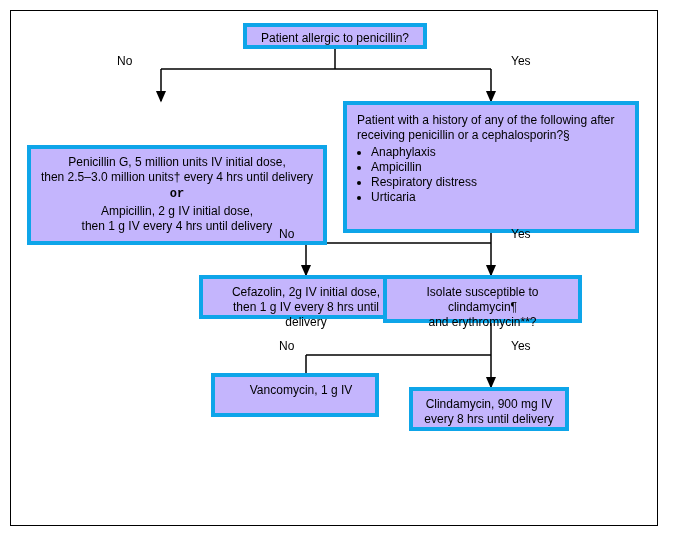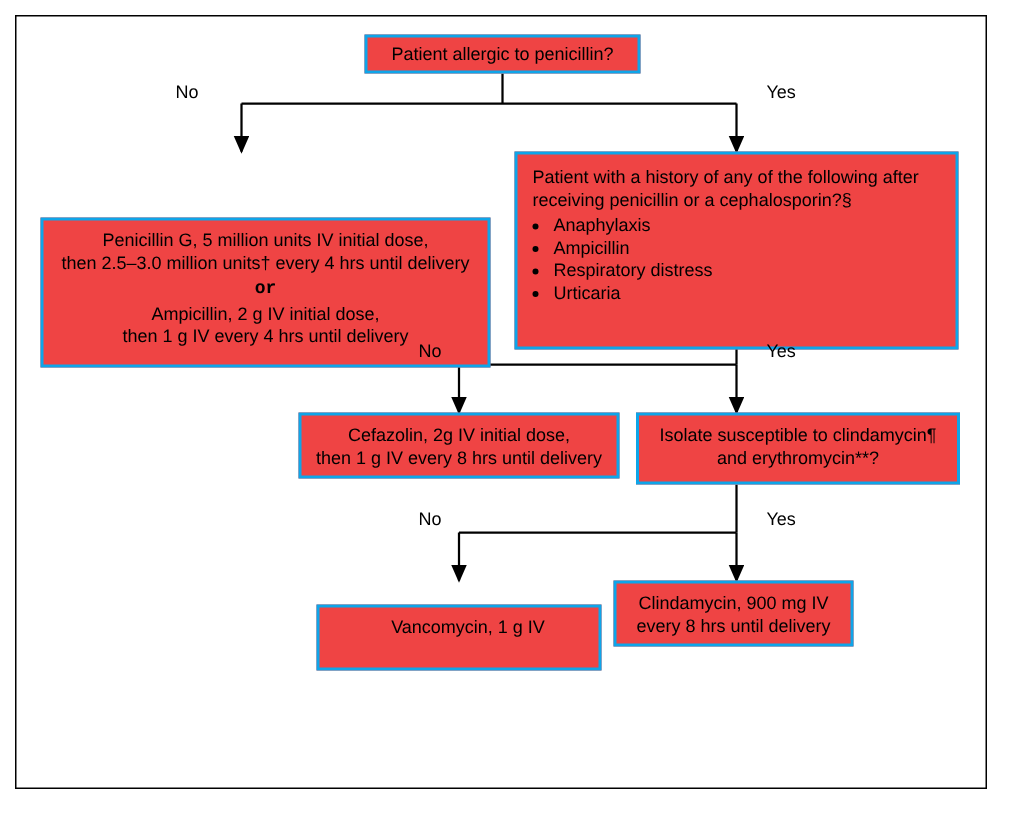--- a/index.html
+++ b/index.html
@@ -15,22 +15,22 @@
     position: absolute;
     left: 10px;
     top: 10px;
     width: 648px;
     height: 516px;
     border: 1px solid #000;
     box-sizing: border-box;
   }
   .node {
     position: absolute;
-    border: 2px solid #0ea5e9;
-    background: #ef4444;
+    border: 4px solid #0ea5e9;
+    background: #c4b5fd;
     box-sizing: border-box;
     padding: 6px 8px;
     font-size: 12px;
     line-height: 1.25;
     text-align: center;
   }
   .node ul {
     text-align: left;
     margin: 2px 0 0 0;
     padding: 0 0 0 14px;
@@ -108,29 +108,29 @@
   </div>
 
   <div class="label" style="left:268px; top:216px;">No</div>
   <div class="label" style="left:500px; top:216px;">Yes</div>
 
   <div class="node" style="left:188px; top:264px; width:214px; height:44px;">
     <div>Cefazolin, 2g IV initial dose,</div>
     <div>then 1 g IV every 8 hrs until delivery</div>
   </div>
 
-  <div class="node" style="left:372px; top:264px; width:216px; height:48px;margin-left:41px;">
+  <div class="node" style="left:372px; top:264px; width:199px; height:48px;">
     <div>Isolate susceptible to clindamycin¶</div>
     <div>and erythromycin**?</div>
   </div>
 
   <div class="label" style="left:268px; top:328px;">No</div>
   <div class="label" style="left:500px; top:328px;">Yes</div>
 
-  <div class="node" style="left:200px; top:392px; width:190px; height:44px;padding-left:20px;">
+  <div class="node" style="left:200px; top:362px; width:168px; height:44px;padding-left:20px;">
     <div>Vancomycin, 1 g IV</div>
   </div>
 
   <div class="node" style="left:398px; top:376px; width:160px; height:44px;">
     <div>Clindamycin, 900 mg IV</div>
     <div>every 8 hrs until delivery</div>
   </div>
 
 </div>
 

